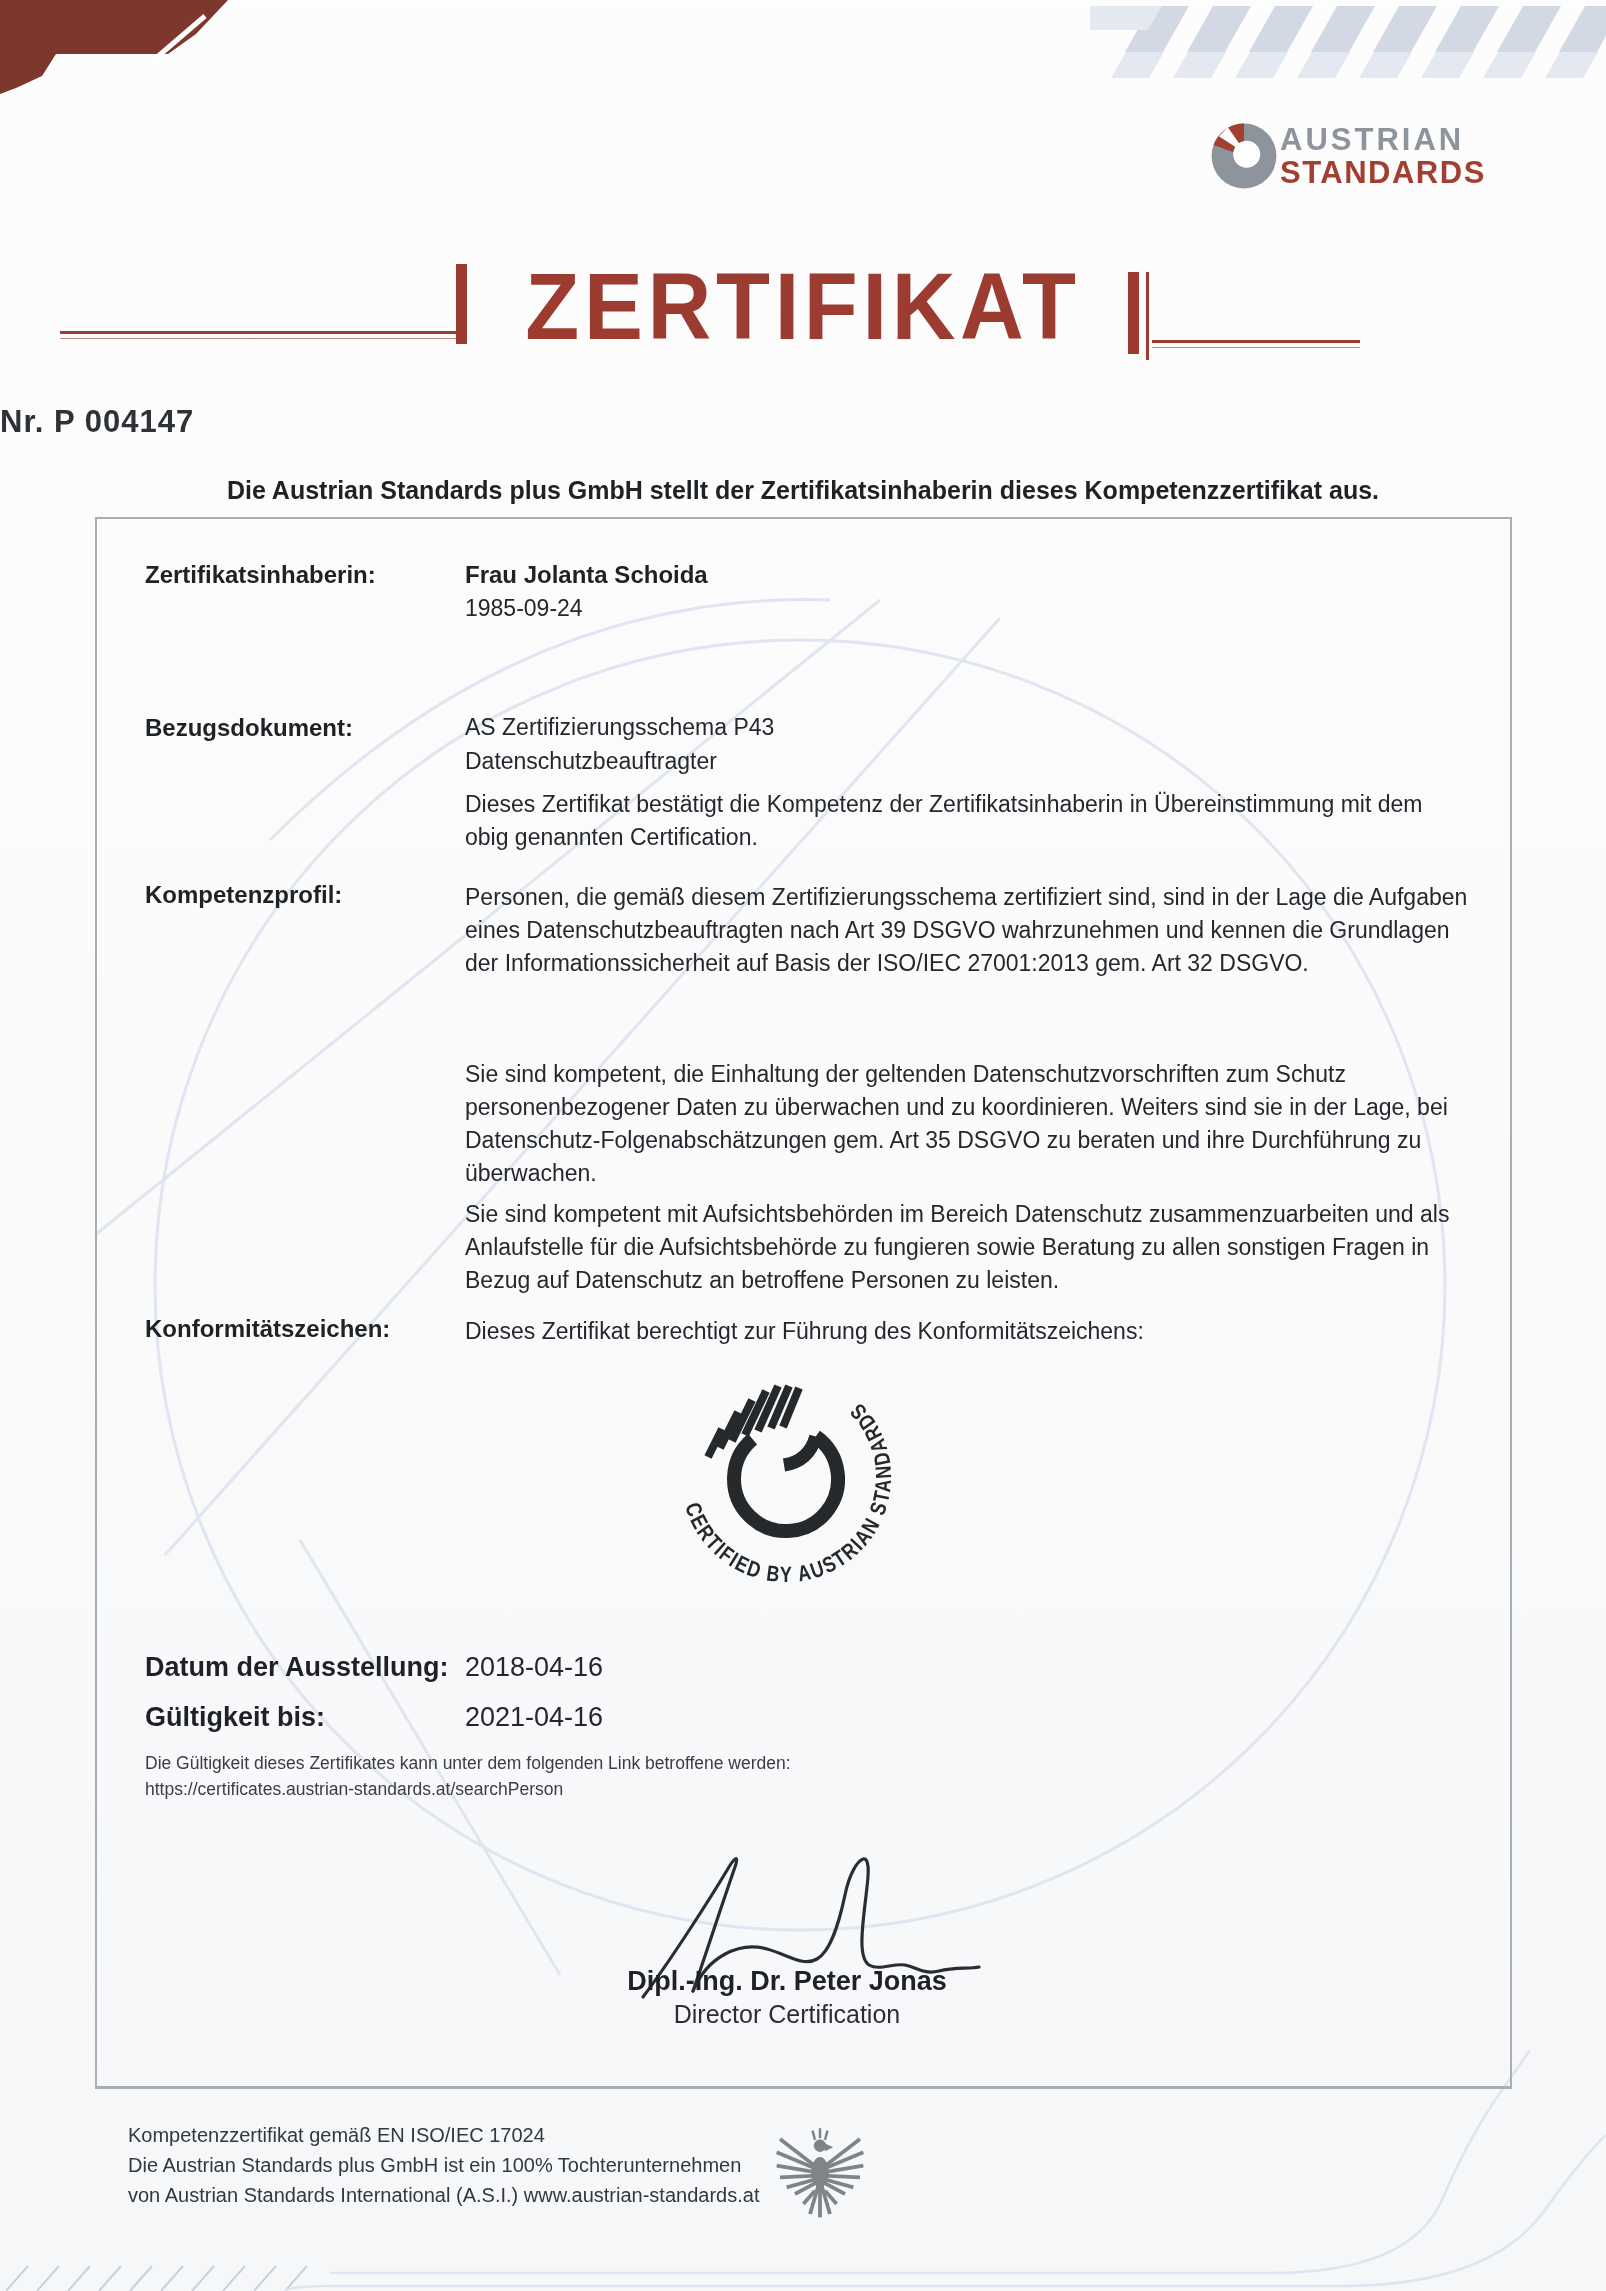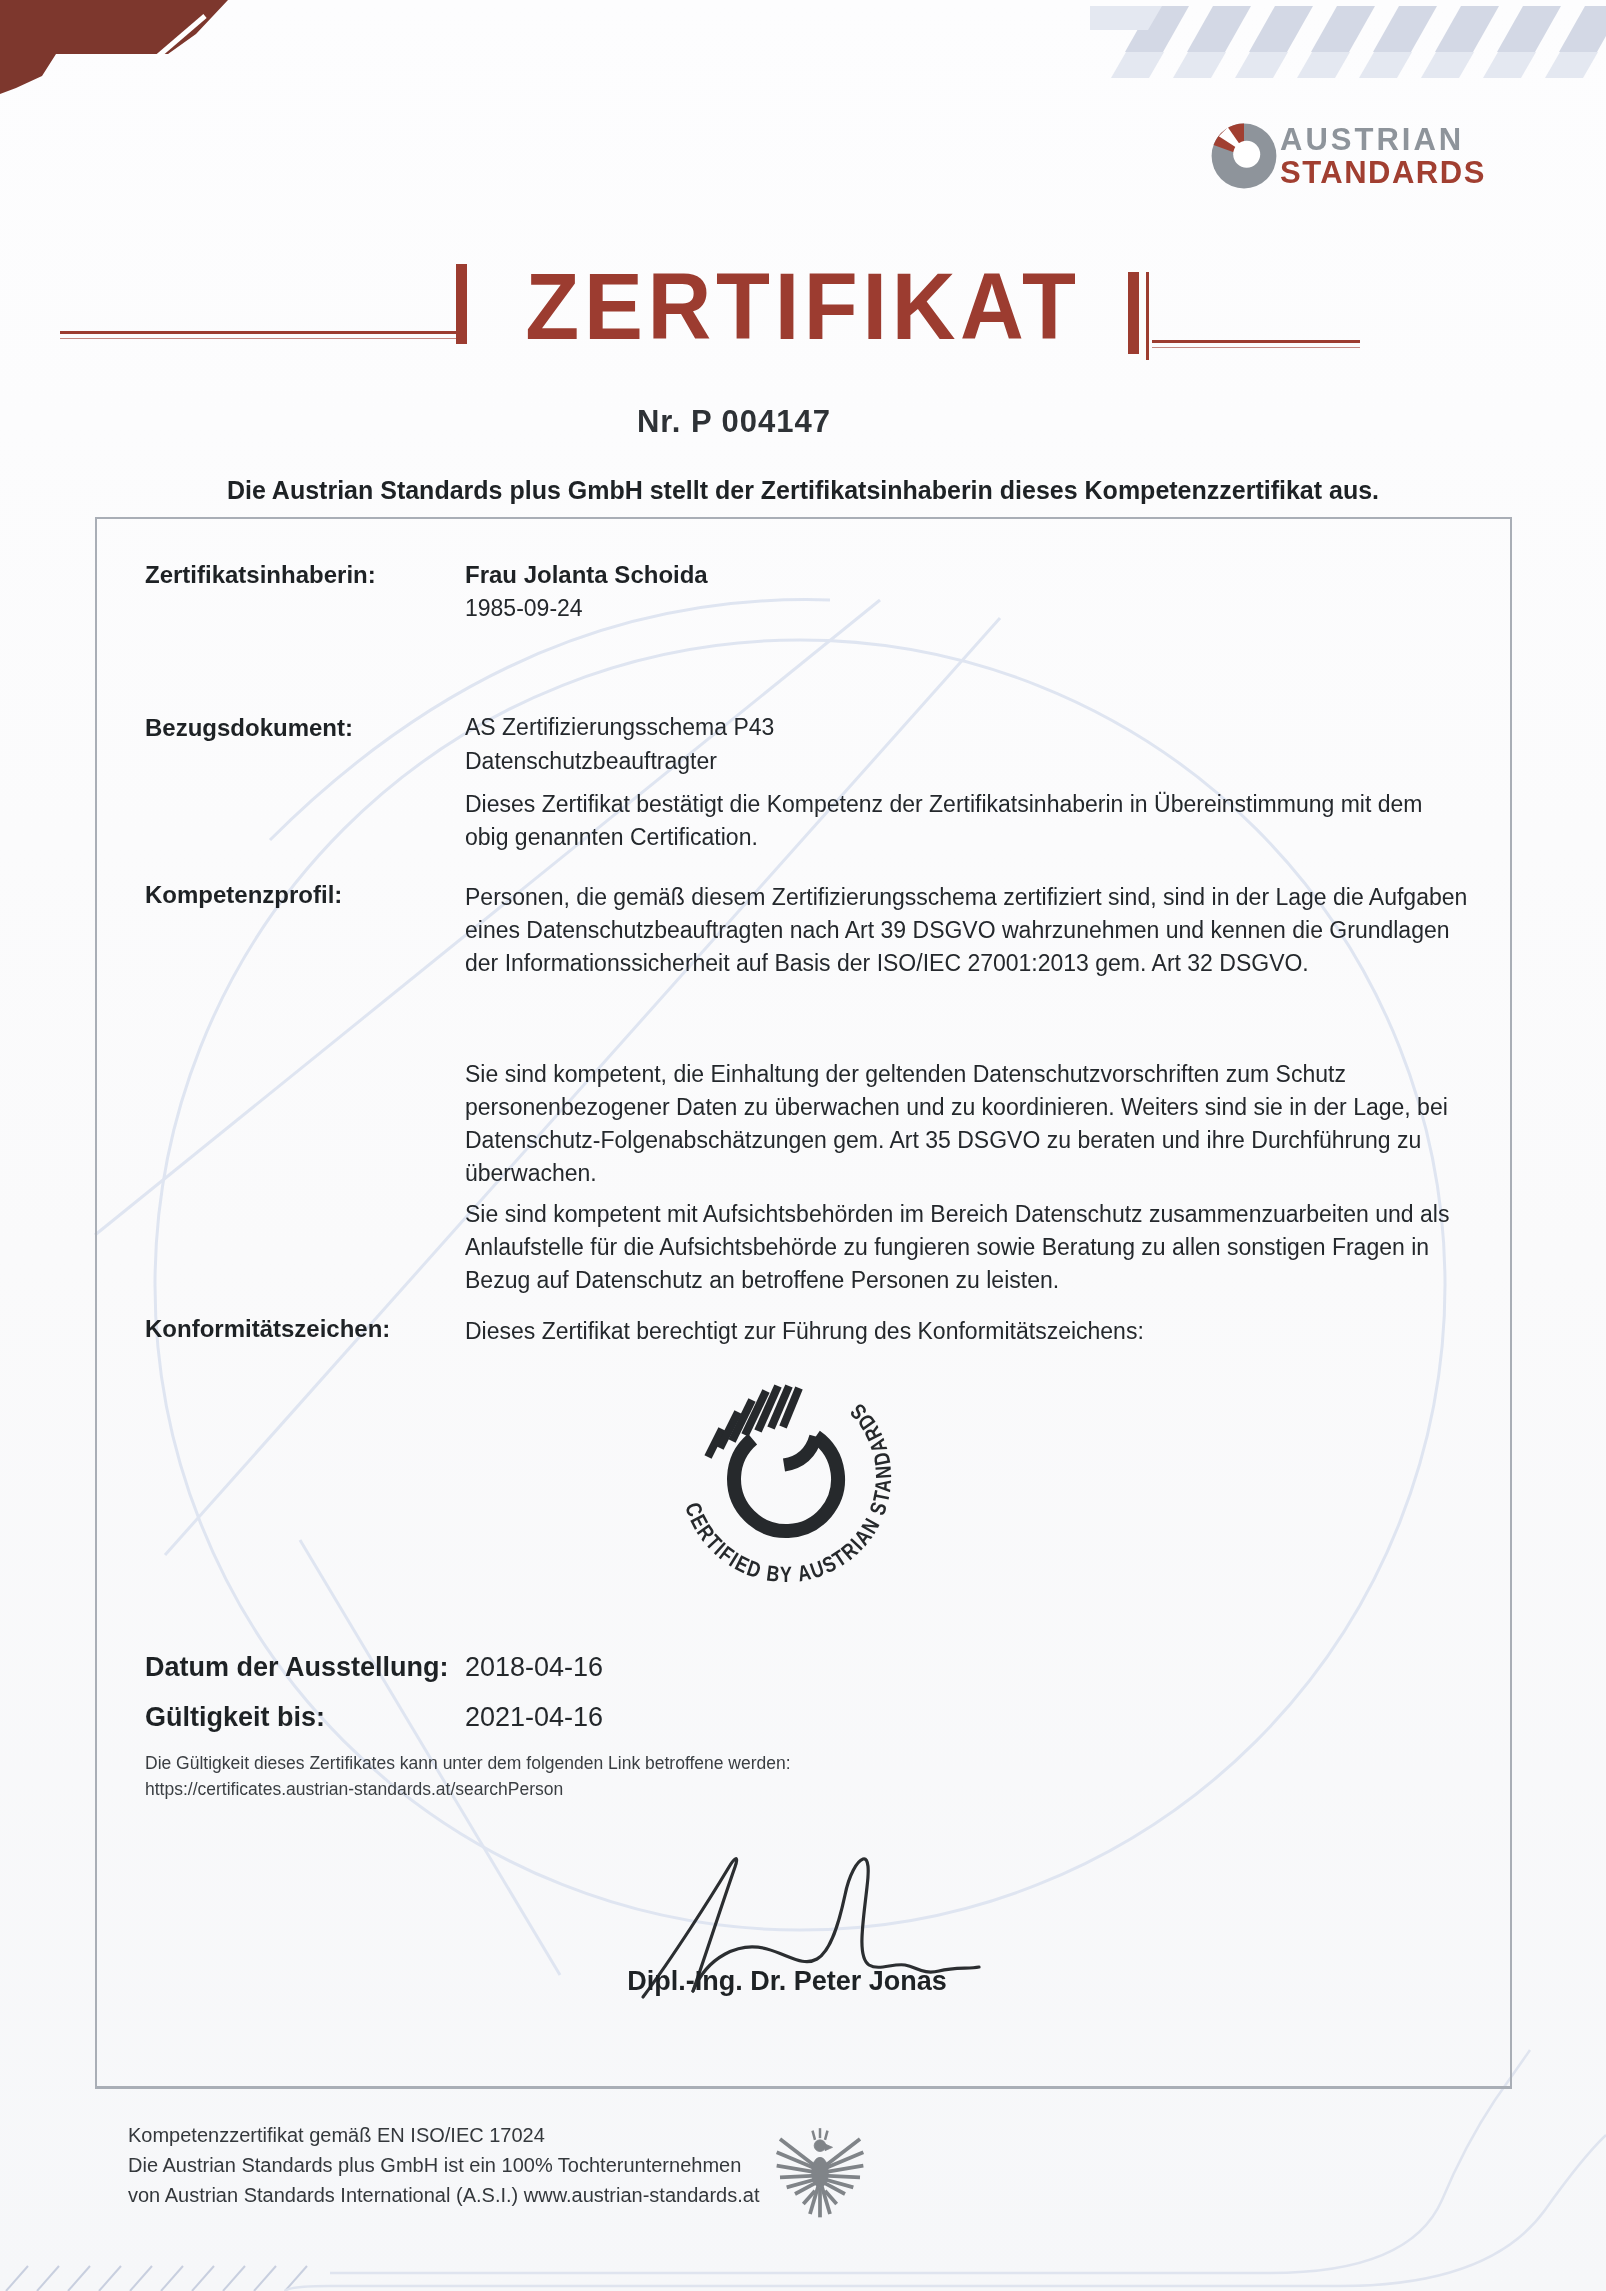--- a/index.html
+++ b/index.html
@@ -18,21 +18,21 @@
   .logo-line1{font-weight:bold;font-size:31px;letter-spacing:3px;color:#8e949b;}
   .logo-line2{font-weight:bold;font-size:31px;letter-spacing:1.5px;color:#a13f31;margin-top:2px;}
 
   
   .cert-title{
     left:0;width:1606px;top:252px;text-align:center;
     font-size:95px;font-weight:bold;letter-spacing:5px;color:#9c3c30;
     transform:scaleX(.93);
   }
   .title-hline{background:#9c3c30;}
-  .cert-number{left:0;width:1468px;top:404px;text-align:center;font-size:31px;font-weight:bold;color:#2e3236;letter-spacing:1px;}
+  .cert-number{left:0;width:1468px;top:404px;text-align:left;font-size:31px;font-weight:bold;color:#2e3236;letter-spacing:1px;}
   .intro{left:0;width:1606px;top:476px;text-align:center;font-size:25px;font-weight:bold;color:#1e2225;}
 
   
   .main-box{
     left:95px;top:517px;width:1413px;height:1567px;
     border:2px solid #a9aeb6;border-bottom-width:3px;
     background:transparent;
   }
   .lbl{font-size:24px;font-weight:bold;color:#1e2225;white-space:nowrap;}
   .val{font-size:23px;color:#24282c;}
@@ -187,20 +187,21 @@
   <div class="abs small" style="left:145px;top:1750px;">Die Gültigkeit dieses Zertifikates kann unter dem folgenden Link betroffene werden:</div>
   <div class="abs small" style="left:145px;top:1776px;">https://certificates.austrian-standards.at/searchPerson</div>
 
   <svg class="abs" style="left:615px;top:1845px;" width="390" height="160" viewBox="0 0 390 160">
     <g fill="none" stroke="#2b2e31" stroke-width="3.2" stroke-linecap="round" stroke-linejoin="round">
       <path d="M 28 152 C 58 112 96 52 114 22 C 120 12 124 10 120 22 C 106 62 88 118 78 146"></path>
       <path d="M 78 146 C 92 112 124 96 152 104 C 174 110 188 122 202 114 C 216 106 224 78 230 50 C 234 30 242 16 248 14 C 254 12 254 26 252 42 C 248 78 242 112 254 120 C 264 126 278 118 290 120 C 302 122 308 130 324 126 C 340 122 354 124 364 122"></path>
     </g>
   </svg>
   <div class="abs sig-name">Dipl.-Ing. Dr. Peter Jonas</div>
+  <div class="abs sig-role">Director Certification</div>
 
   <div class="abs foot-line" style="left:128px;top:2124px;">Kompetenzzertifikat gemäß EN ISO/IEC 17024</div>
   <div class="abs foot-line" style="left:128px;top:2154px;">Die Austrian Standards plus GmbH ist ein 100% Tochterunternehmen</div>
   <div class="abs foot-line" style="left:128px;top:2184px;">von Austrian Standards International (A.S.I.) www.austrian-standards.at</div>
 
   <svg class="abs" style="left:770px;top:2124px;" width="100" height="100" viewBox="0 0 120 120" opacity="0.8">
     <g stroke="#63686d" fill="#63686d">
       <g stroke-width="4.5" fill="none">
         <line x1="56" y1="52" x2="12" y2="18"></line>
           <line x1="56" y1="54" x2="8" y2="34"></line>

